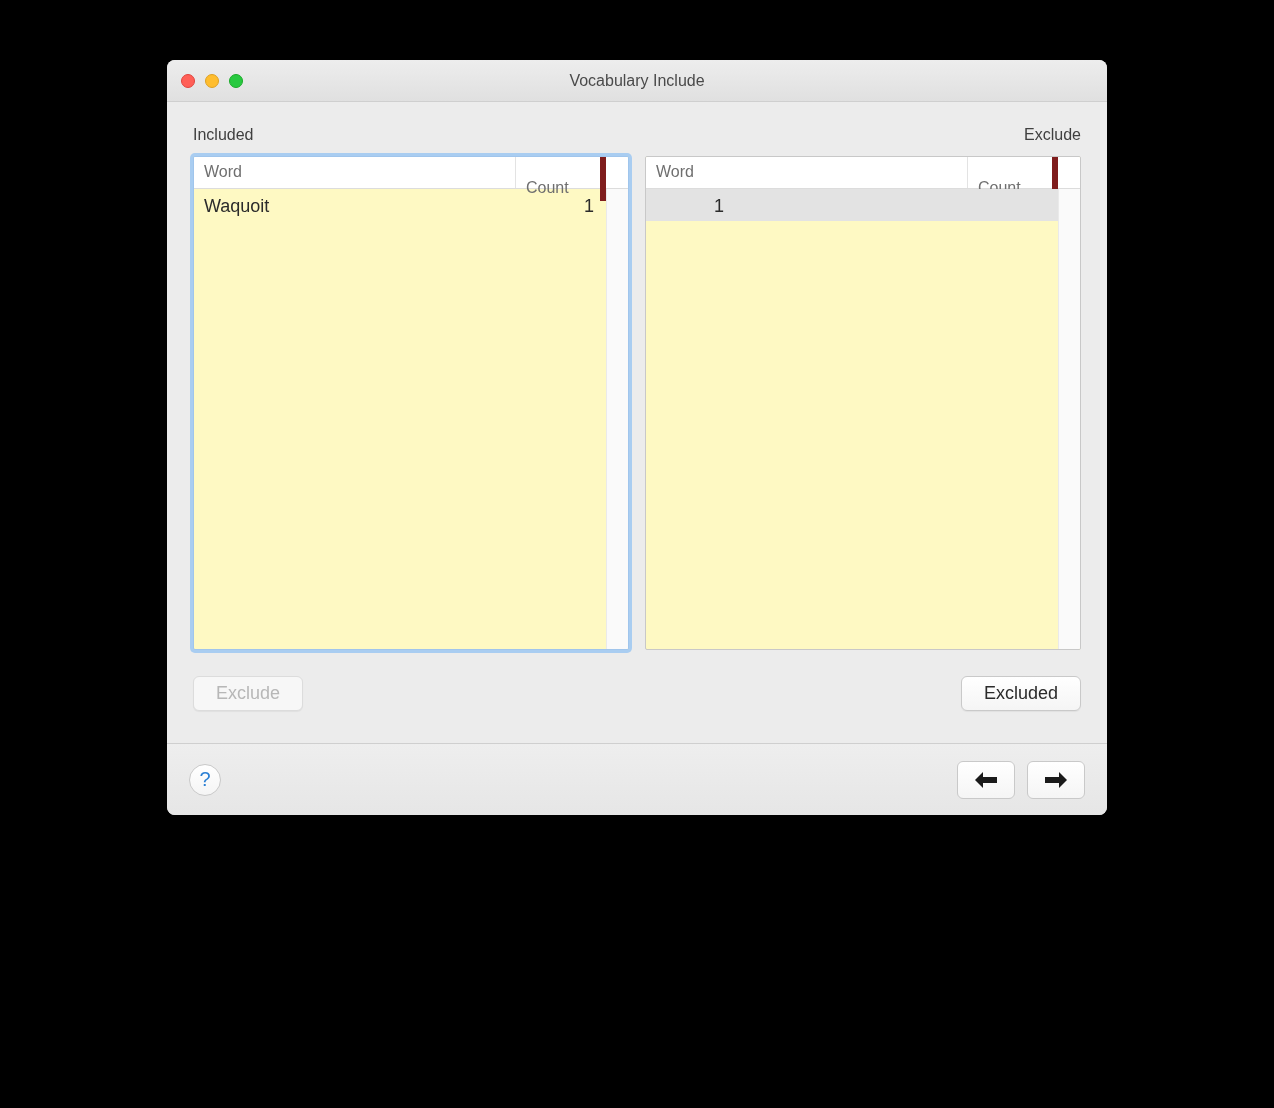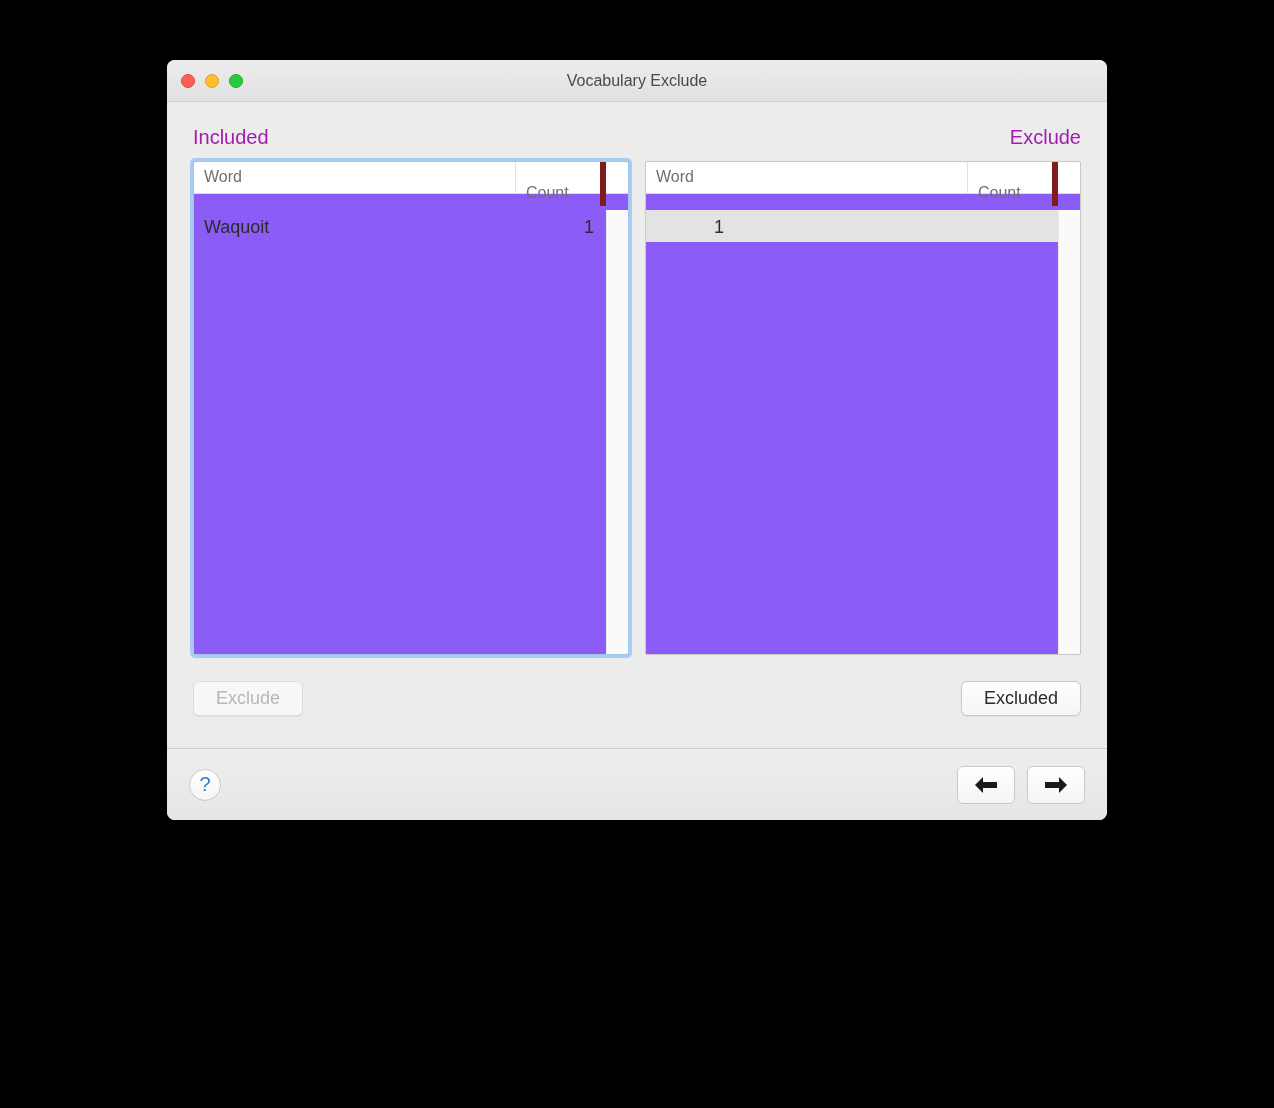--- a/index.html
+++ b/index.html
@@ -54,37 +54,36 @@
     .content {
       padding: 24px 26px 14px 26px;
       flex: 1;
     }
     .section-labels {
       display: flex;
       justify-content: space-between;
       margin-bottom: 12px;
     }
     .section-label {
-      font-size: 20px;
-      color: #a21caf;
+      font-size: 16px;
+      color: #404040;
     }
     .panels {
       display: flex;
       gap: 16px;
     }
     .panel {
       flex: 1;
-      background: #8b5cf6;
+      background: #fef9c3;
       border: 1px solid #c8c8c8;
       border-radius: 2px;
       height: 494px;
       display: flex;
       flex-direction: column;
       overflow: hidden;
-      gap: 16px;
     }
     .panel.focused {
       border: 1px solid #a0c5ec;
       box-shadow: 0 0 0 3px #a9cdf1;
     }
     .panel-header {
       display: flex;
       background: #fff;
       border-bottom: 1px solid #dcdcdc;
       font-size: 16px;
@@ -202,21 +201,21 @@
 <body>
 
 <div class="window">
 
   <div class="title-bar">
     <div class="traffic-lights">
       <div class="traffic-light tl-red"></div>
       <div class="traffic-light tl-yellow"></div>
       <div class="traffic-light tl-green"></div>
     </div>
-    <div class="window-title">Vocabulary Exclude</div>
+    <div class="window-title">Vocabulary Include</div>
   </div>
 
   <div class="content">
 
     <div class="section-labels">
       <div class="section-label">Included</div>
       <div class="section-label">Exclude</div>
     </div>
 
     <div class="panels">

